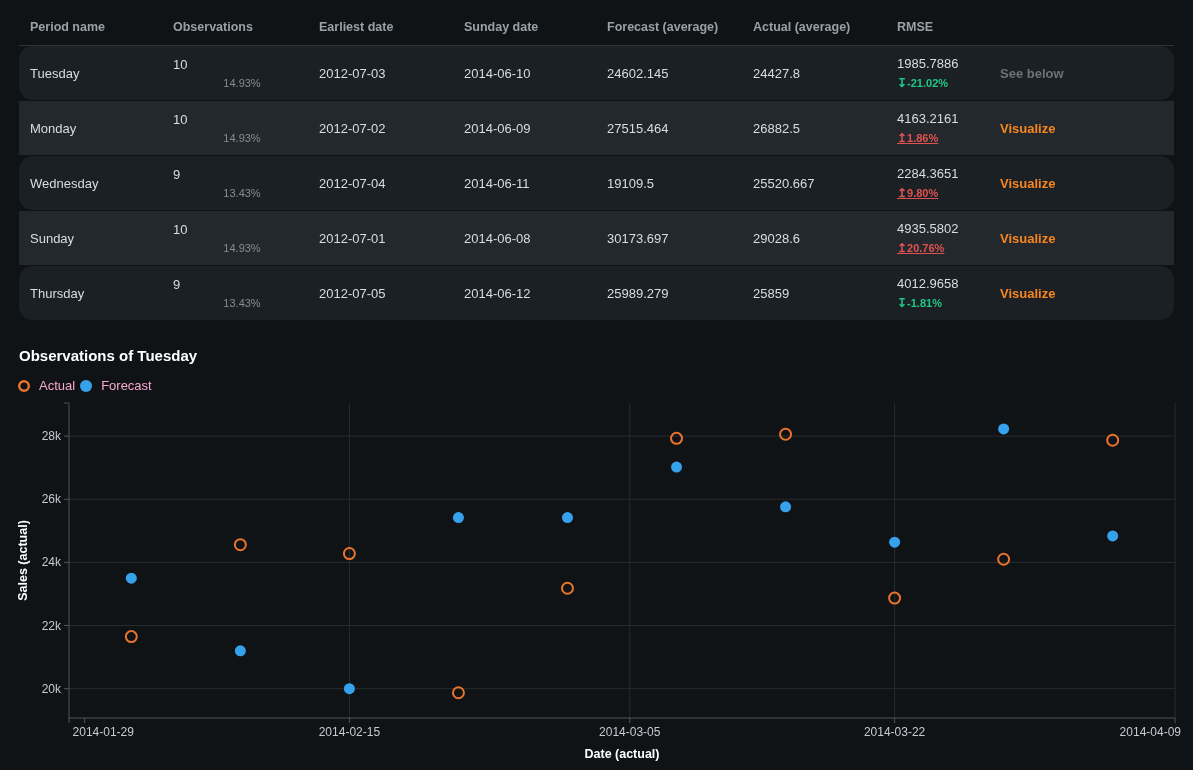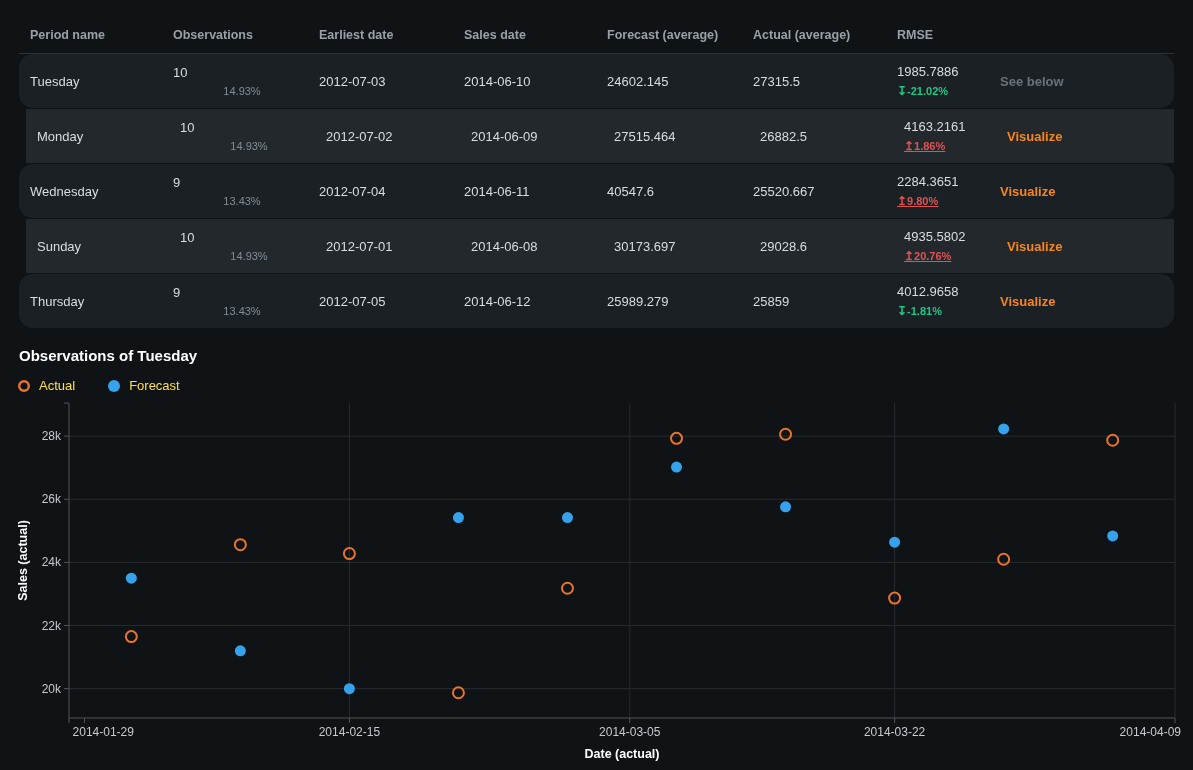--- a/index.html
+++ b/index.html
@@ -6,90 +6,90 @@
   html, body { width: 1193px; height: 770px; }
   body {
     background: #0f1316;
     font-family: "Liberation Sans", sans-serif;
     color: #d9dde1;
     position: relative;
     overflow: hidden;
   }
 
   
-  .tbl { position: absolute; left: 19px; top: 16px; width: 1155px; }
+  .tbl { position: absolute; left: 19px; top: 8px; width: 1155px; }
   .trow, .thead {
     display: grid;
     grid-template-columns: 154px 146px 145px 143px 146px 144px 103px 174px;
     align-items: center;
   }
   .thead {
     height: 38px;
     color: #99a0a7;
     font-size: 12.5px;
     font-weight: 700;
     border-bottom: 1px solid #2e3338;
   }
   .trow { height: 55px; border-bottom: 1px solid #0f1316; font-size: 13px; }
   .trow.odd  { background: #1b2024; border-radius: 14px; }
-  .trow.even { background: #23282d; margin-left: 7px; }
+  .trow.even { background: #23282d; }
   .cell { padding-right: 8px; }
   .cell.first { padding-left: 11px; }
   .twoLine { display: flex; flex-direction: column; justify-content: center; gap: 5px; }
   .sub { font-size: 11px; color: #848d94; text-align: center; }
   .delta { font-size: 11px; font-weight: 700; }
   .delta .arr { font-size: 12px; }
   .delta-green { color: #1fc784; }
   .delta-red   { color: #e05252; text-decoration: underline; }
   .action-cell { text-align: left; }
   .action-link { color: #f8861f; font-weight: 700; font-size: 13px; text-decoration: none; cursor: pointer; }
   .action-disabled { color: #6a727a; font-weight: 700; font-size: 13px; }
 
   
   .chart-title {
     position: absolute; left: 19px; top: 347px;
     font-size: 15px; font-weight: 700; color: #ffffff;
   }
   .legend {
     position: absolute; left: 17px; top: 378px;
-    display: flex; align-items: center; gap: 32px;
-    font-size: 13px; color: #fde047;
+    display: flex; align-items: center; gap: 4px;
+    font-size: 13px; color: #f9a8d4;
   }
   .legend-item { display: flex; align-items: center; gap: 8px; cursor: pointer; }
   #chart-svg { position: absolute; left: 0; top: 398px; }
   .gridline { stroke: #272c30; stroke-width: 1; }
   .axisline { stroke: #4f555a; stroke-width: 1; }
   .ticklab  { fill: #c6cbd0; font-size: 12px; font-family: "Liberation Sans", sans-serif; }
   .axtitle  { fill: #ffffff; font-size: 12.5px; font-weight: 700; font-family: "Liberation Sans", sans-serif; }
 </style>
 </head>
 <body>
 
 <div class="tbl">
   <div class="thead">
     <div class="cell first">Period name</div>
     <div class="cell">Observations</div>
     <div class="cell">Earliest date</div>
-    <div class="cell">Sales date</div>
+    <div class="cell">Sunday date</div>
     <div class="cell">Forecast (average)</div>
     <div class="cell">Actual (average)</div>
     <div class="cell">RMSE</div>
     <div class="cell action-cell"></div>
   </div>
   <div id="tbody">
   <div class="trow odd">
     <div class="cell first">Tuesday</div>
     <div class="cell twoLine">
       <span>10</span>
       <span class="sub">14.93%</span>
     </div>
     <div class="cell">2012-07-03</div>
     <div class="cell">2014-06-10</div>
     <div class="cell">24602.145</div>
-    <div class="cell">27315.5</div>
+    <div class="cell">24427.8</div>
     <div class="cell twoLine">
       <span>1985.7886</span>
       <span class="delta delta-green">
         <span class="arr">↧</span><span>-21.02%</span>
       </span>
     </div>
     <div class="cell action-cell">
       <span class="action-disabled">See below</span>
     </div>
   </div>
@@ -116,21 +116,21 @@
   </div>
 
   <div class="trow odd">
     <div class="cell first">Wednesday</div>
     <div class="cell twoLine">
       <span>9</span>
       <span class="sub">13.43%</span>
     </div>
     <div class="cell">2012-07-04</div>
     <div class="cell">2014-06-11</div>
-    <div class="cell">40547.6</div>
+    <div class="cell">19109.5</div>
     <div class="cell">25520.667</div>
     <div class="cell twoLine">
       <span>2284.3651</span>
       <span class="delta delta-red">
         <span class="arr">↥</span><span>9.80%</span>
       </span>
     </div>
     <div class="cell action-cell">
       <span class="action-link">Visualize</span>
     </div>

